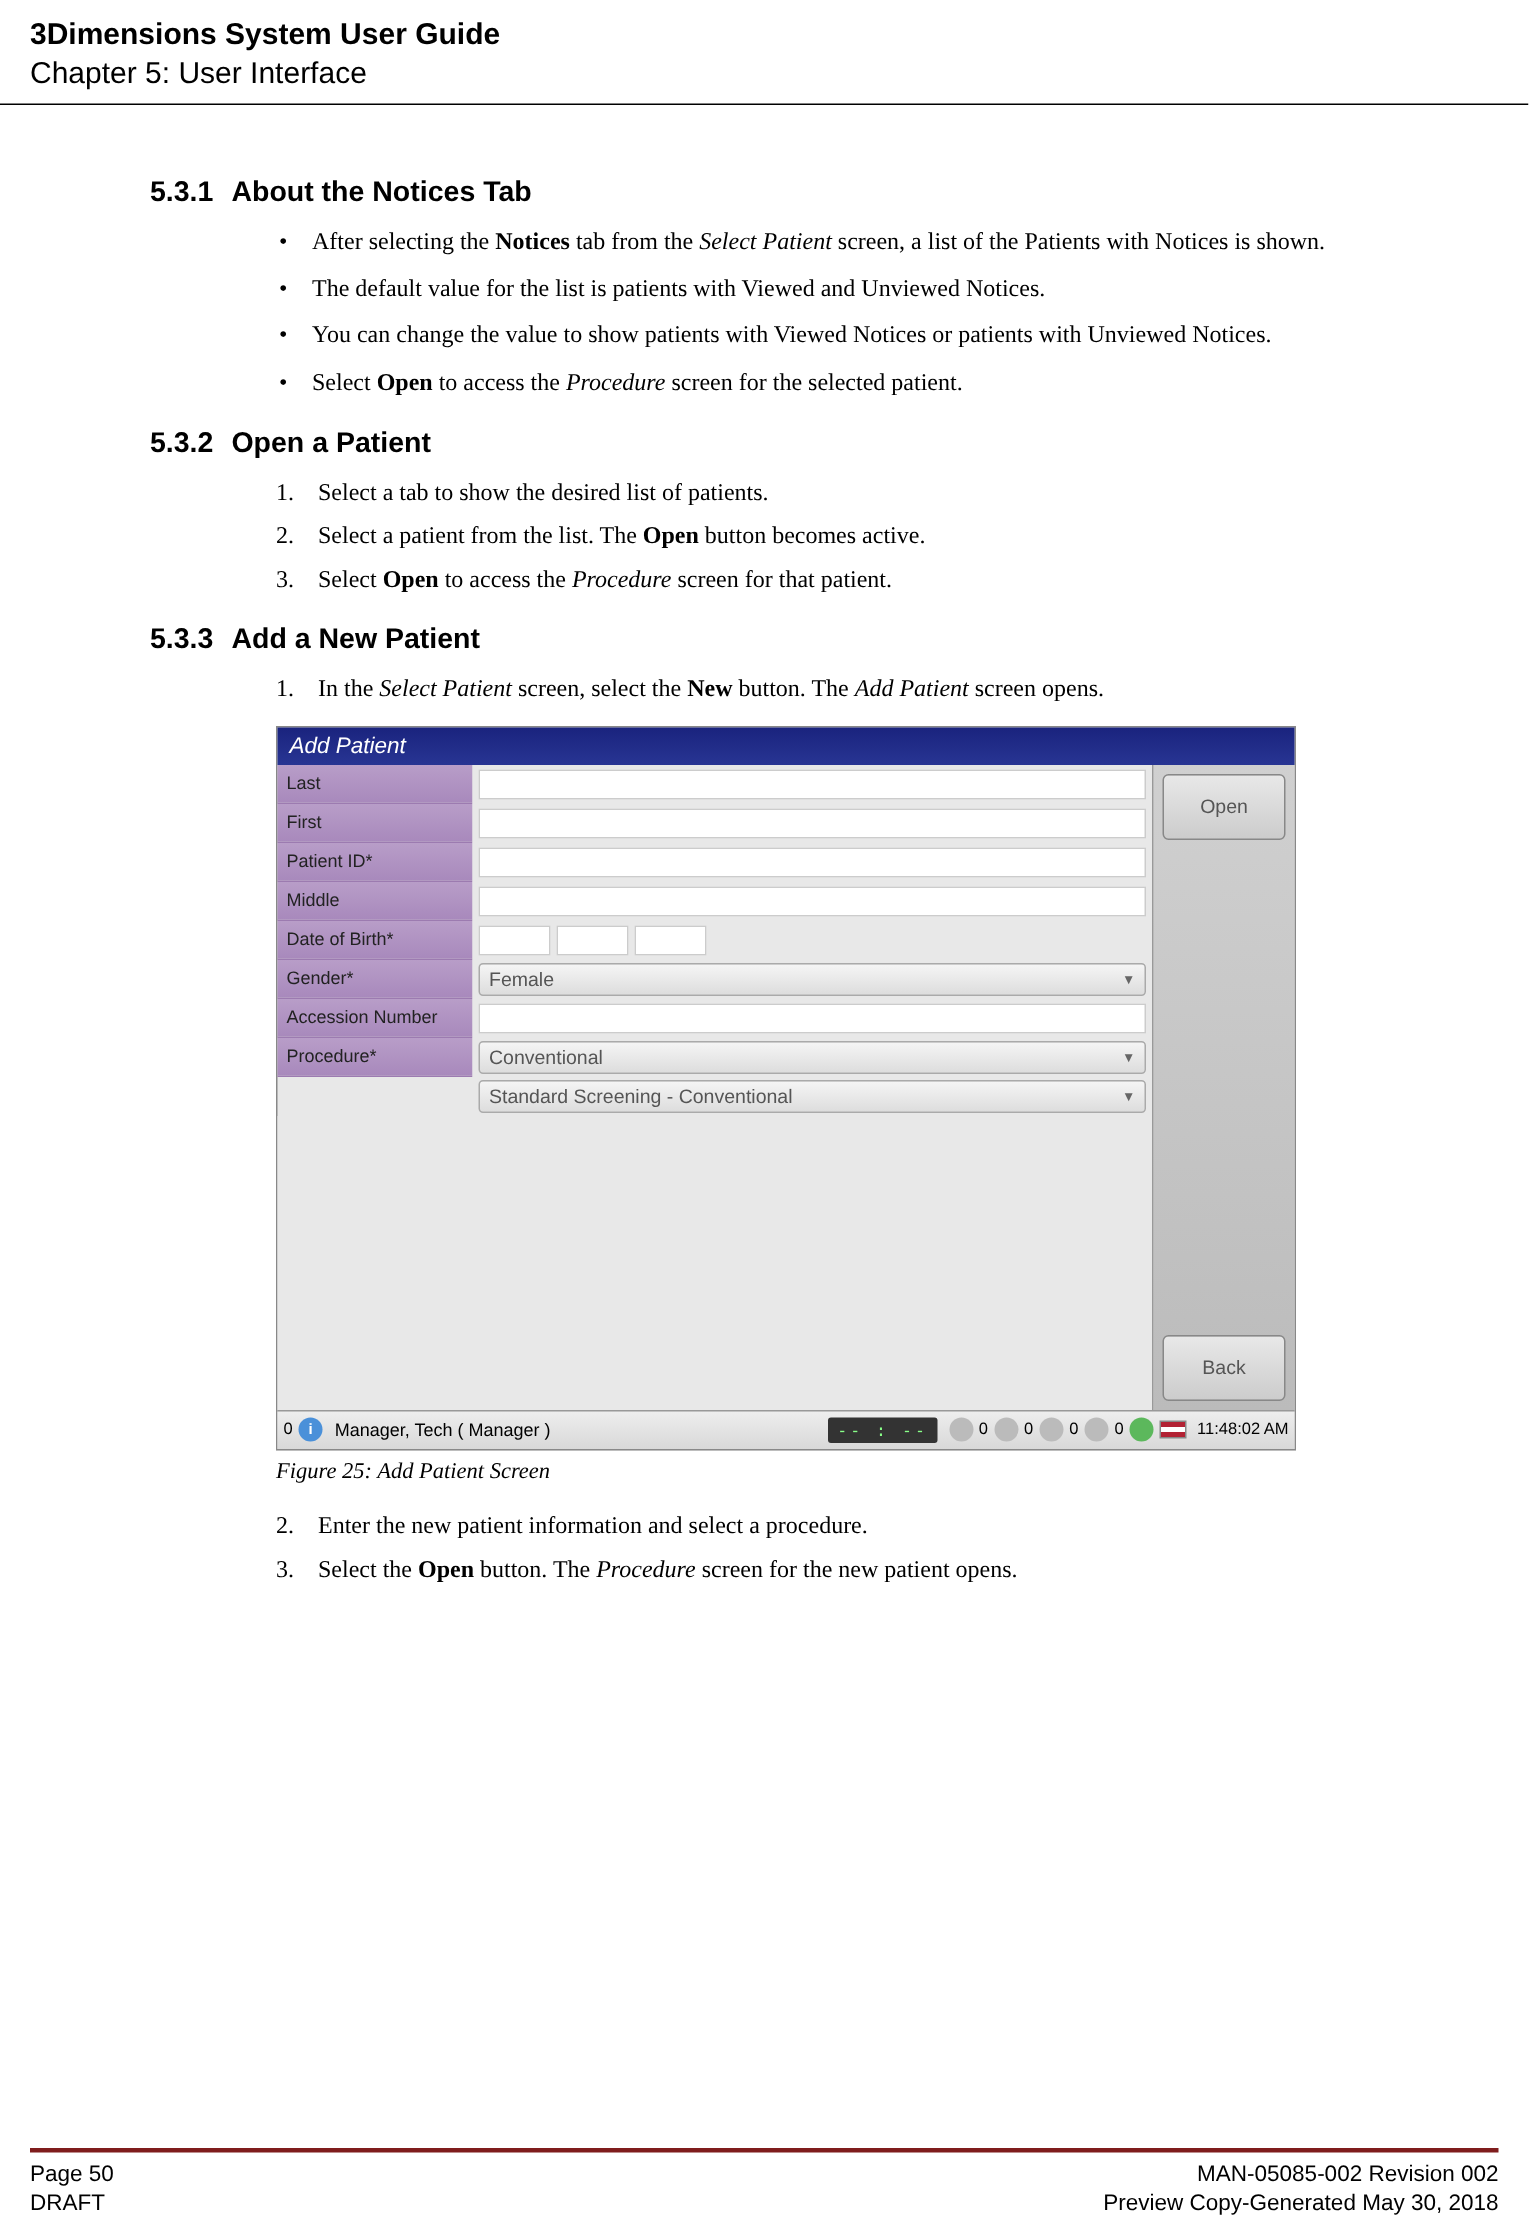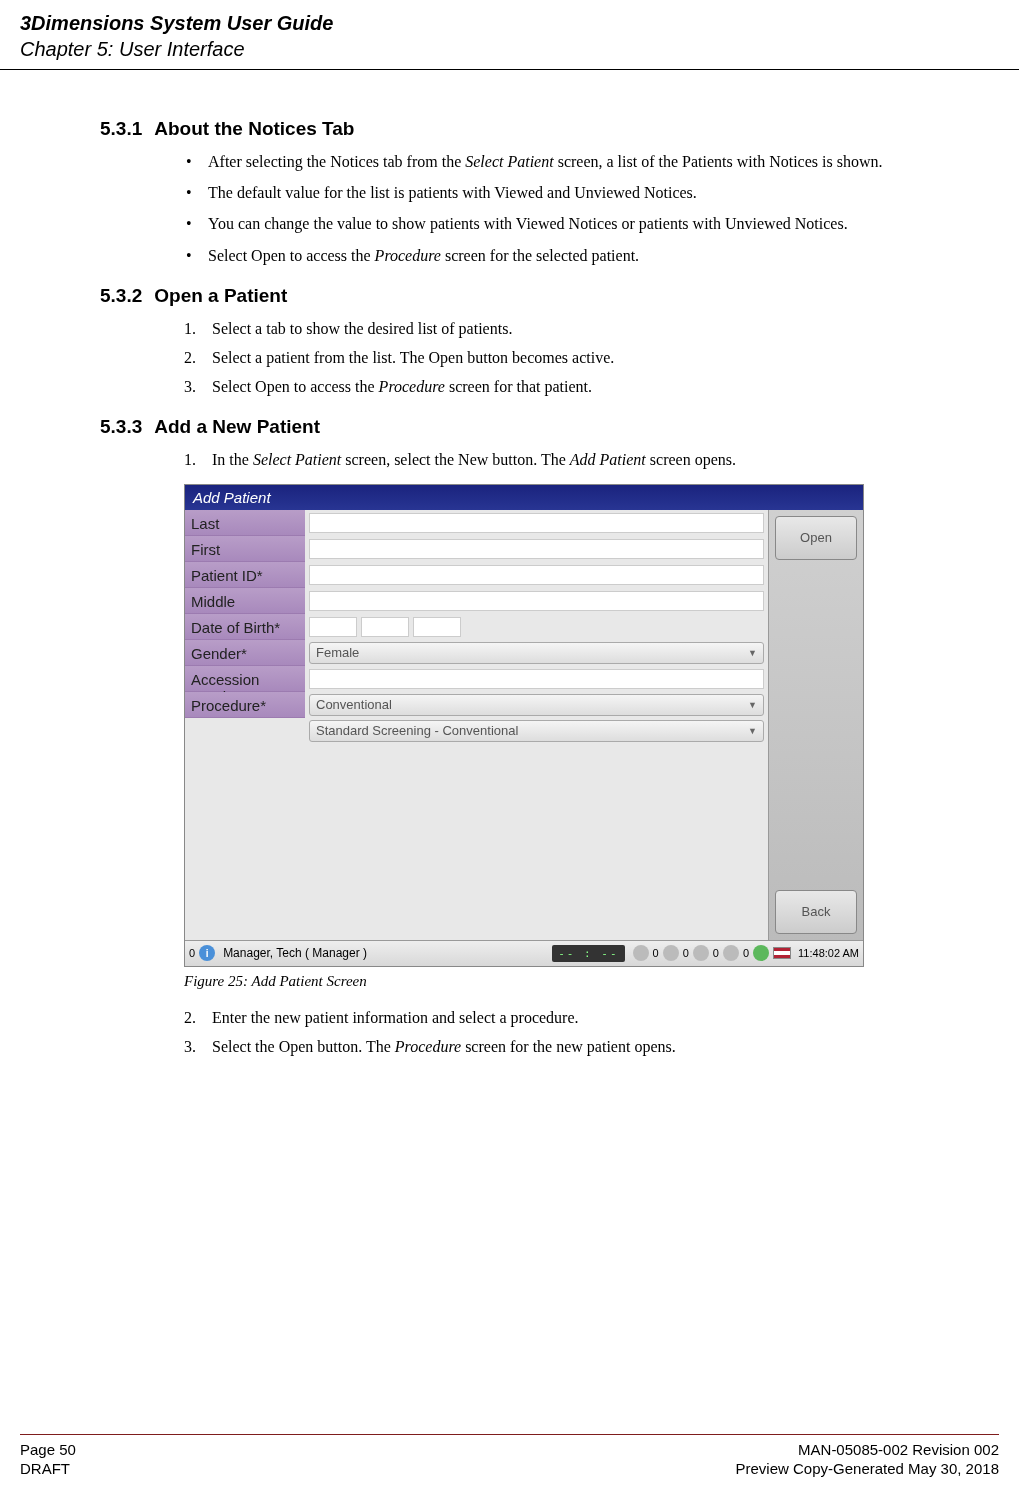--- a/index.html
+++ b/index.html
@@ -7,21 +7,20 @@
       font-family: Arial, Helvetica, sans-serif;
       background: #fff;
       width: 1019px;
       height: 1491px;
       position: relative;
       color: #000;
     }
     .page-header {
       padding: 12px 20px 8px 20px;
       border-bottom: 1px solid #000;
-      font-style: italic;
     }
     .doc-title {
       font-size: 20px;
       font-weight: bold;
     }
     .chapter-title {
       font-size: 20px;
       margin-top: 3px;
     }
     .content {
@@ -61,21 +60,21 @@
       position: relative;
       padding-left: 28px;
       margin-bottom: 6px;
     }
     .num-list li .num {
       position: absolute;
       left: 0;
       top: 0;
     }
     .italic { font-style: italic; }
-    .bold { font-weight: normal; }
+    .bold { font-weight: bold; }
     .screenshot {
       margin: 12px 0 6px 84px;
       width: 680px;
       border: 1px solid #888;
       background: #e8e8e8;
       font-family: Arial, Helvetica, sans-serif;
     }
     .ss-titlebar {
       background: linear-gradient(#1a237e, #283593);
       color: #fff;
@@ -91,24 +90,24 @@
       flex: 1;
       display: flex;
       flex-direction: column;
     }
     .ss-row {
       display: flex;
       align-items: stretch;
       height: 26px;
     }
     .ss-label {
-      width: 120px;
+      width: 130px;
       background: linear-gradient(#b89dc8, #a889bc);
       color: #222;
-      font-size: 15px;
+      font-size: 12px;
       padding: 5px 6px;
       border-bottom: 1px solid #9c7bb0;
     }
     .ss-field {
       flex: 1;
       background: #e8e8e8;
       padding: 2px 4px;
       display: flex;
       align-items: center;
       gap: 4px;
@@ -201,21 +200,21 @@
       font-style: italic;
       font-size: 15px;
       margin-top: 0;
       margin-bottom: 16px;
     }
     .page-footer {
       position: absolute;
       bottom: 14px;
       left: 20px;
       right: 20px;
-      border-top: 1px solid #7f1d1d;
+      border-top: 3px solid #7f1d1d;
       padding-top: 6px;
       display: flex;
       justify-content: space-between;
       font-size: 15px;
     }
     .footer-left, .footer-right {
       display: flex;
       flex-direction: column;
       gap: 2px;
     }

